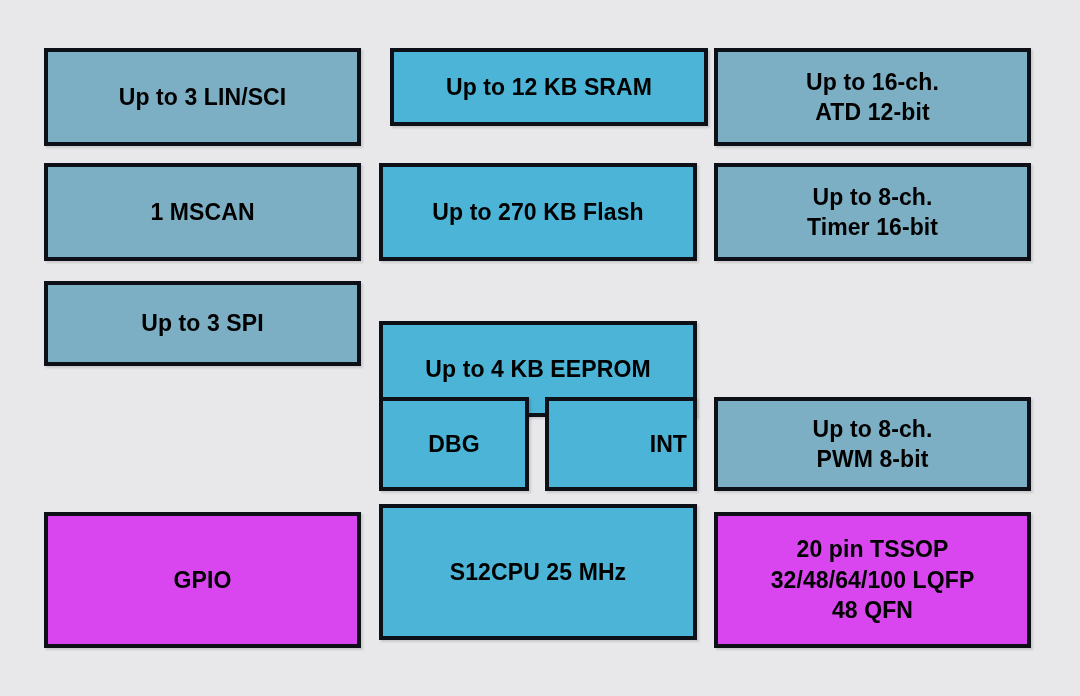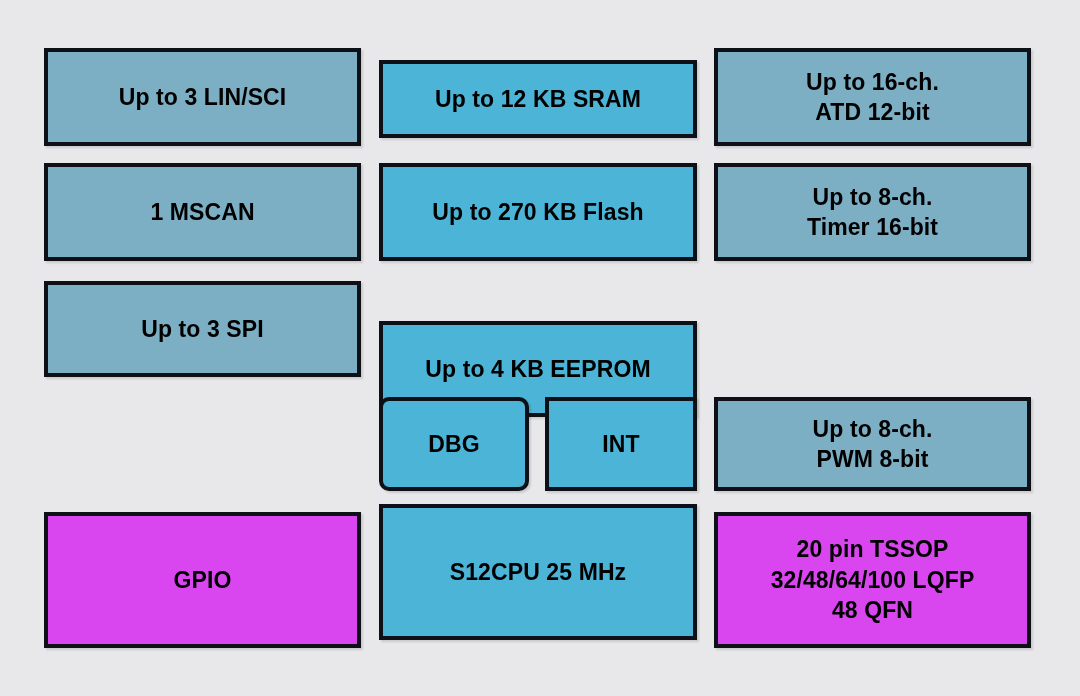--- a/index.html
+++ b/index.html
@@ -47,21 +47,21 @@
 </style>
 </head>
 <body>
 
 <div id="diagram">
 
   <div class="block fill-muted" style="left:44px; top:48px; width:317px; height:98px;">
     <span class="label">Up to 3 LIN/SCI</span>
   </div>
 
-  <div class="block fill-bright" style="left:379px; top:48px; width:318px; height:78px;margin-top:12px;">
+  <div class="block fill-bright" style="left:390px; top:48px; width:318px; height:78px;">
     <span class="label">Up to 12 KB SRAM</span>
   </div>
 
   <div class="block fill-muted" style="left:714px; top:48px; width:317px; height:98px;">
     <span class="label">Up to 16-ch.
 ATD 12-bit</span>
   </div>
 
   <div class="block fill-muted" style="left:44px; top:163px; width:317px; height:98px;">
     <span class="label">1 MSCAN</span>
@@ -69,33 +69,33 @@
 
   <div class="block fill-bright" style="left:379px; top:163px; width:318px; height:98px;">
     <span class="label">Up to 270 KB Flash</span>
   </div>
 
   <div class="block fill-muted" style="left:714px; top:163px; width:317px; height:98px;">
     <span class="label">Up to 8-ch.
 Timer 16-bit</span>
   </div>
 
-  <div class="block fill-muted" style="left:44px; top:281px; width:317px; height:96px;">
+  <div class="block fill-muted" style="left:44px; top:281px; width:317px; height:85px;">
     <span class="label">Up to 3 SPI</span>
   </div>
 
   <div class="block fill-bright" style="left:379px; top:281px; width:318px; height:96px;margin-top:40px;">
     <span class="label">Up to 4 KB EEPROM</span>
   </div>
 
-  <div class="block fill-bright" style="left:379px; top:397px; width:150px; height:94px;border-radius:10px;">
+  <div class="block fill-bright" style="left:379px; top:397px; width:150px; height:94px;">
     <span class="label">DBG</span>
   </div>
 
-  <div class="block fill-bright" style="left:545px; top:397px; width:152px; height:94px;">
+  <div class="block fill-bright" style="left:545px; top:397px; width:152px; height:94px;justify-content:flex-end;">
     <span class="label">INT</span>
   </div>
 
   <div class="block fill-muted" style="left:714px; top:397px; width:317px; height:94px;">
     <span class="label">Up to 8-ch.
 PWM 8-bit</span>
   </div>
 
   <div class="block fill-white" style="left:44px; top:512px; width:317px; height:136px;">
     <span class="label">GPIO</span>

